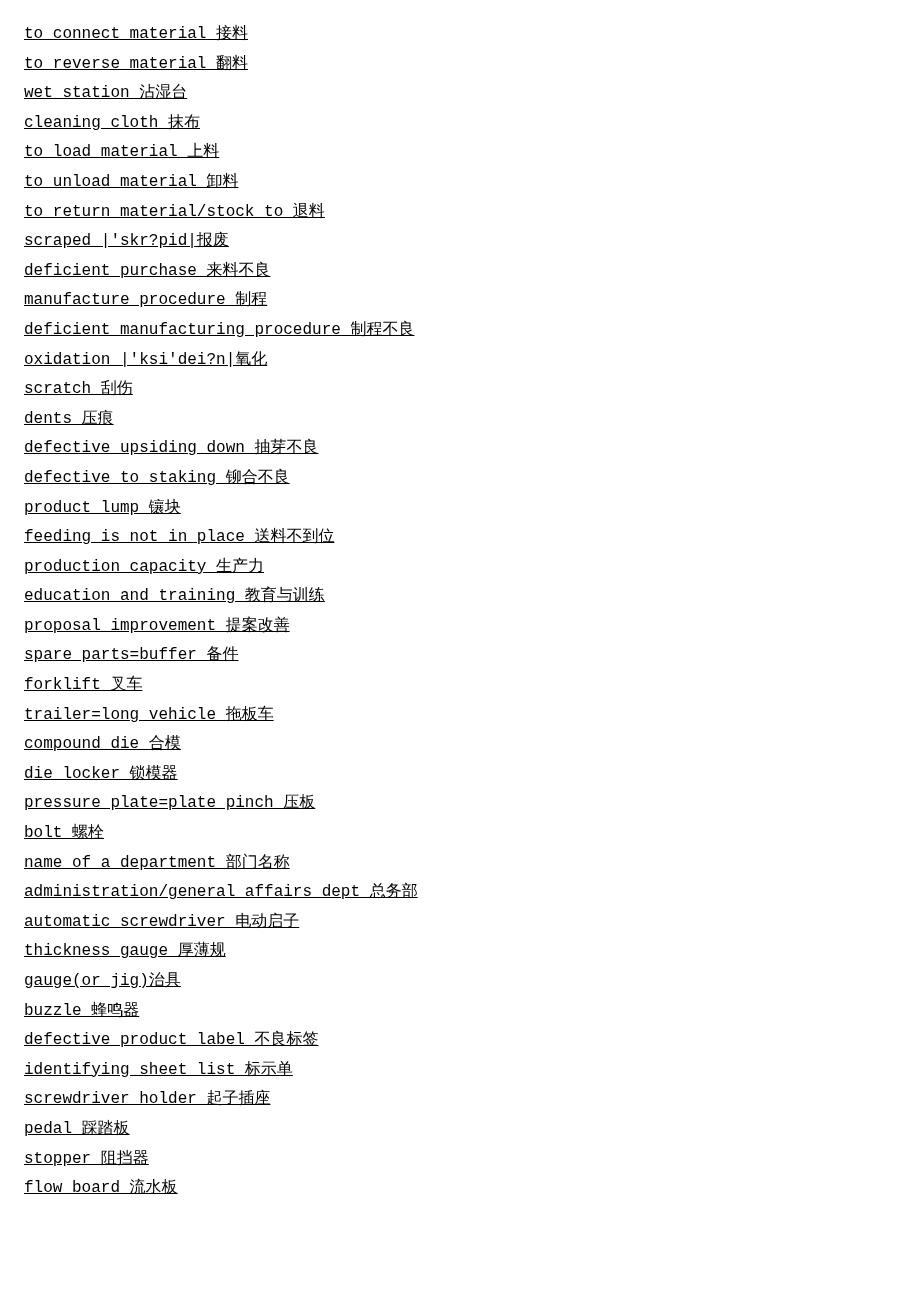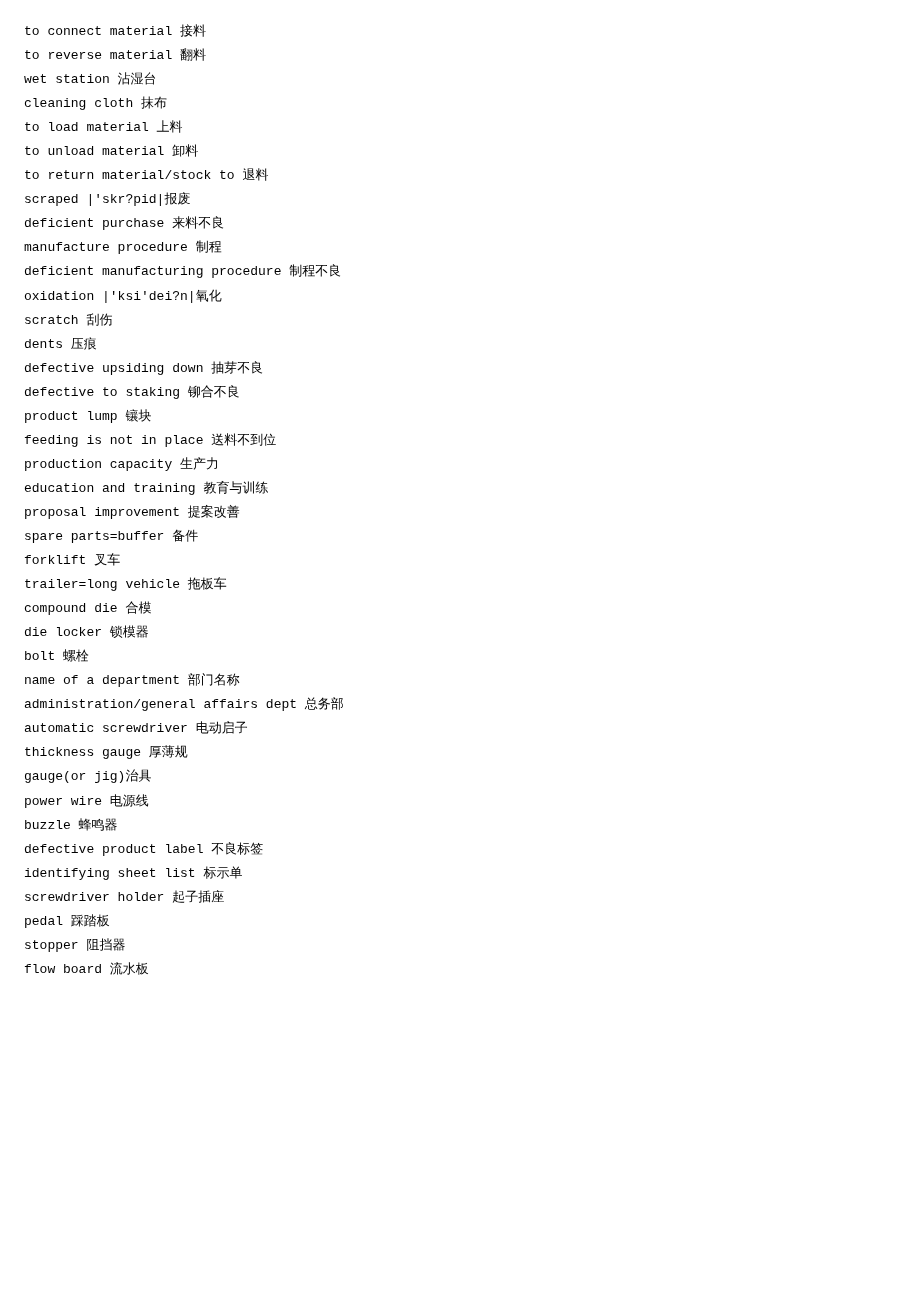--- a/index.html
+++ b/index.html
@@ -16,22 +16,23 @@
       width: 920px;
       min-height: 1302px;
     }
     .vocab-list {
       display: flex;
       flex-direction: column;
       gap: 0px;
     }
     .vocab-item {
       line-height: 1.85;
-      font-size: 13px;
+      font-size: 16px;
       white-space: pre-wrap;
+      text-decoration: underline;
     }
   </style>
 </head>
 <body>
 
 <div class="vocab-list">
 <div class="vocab-item">to connect material 接料</div>
     <div class="vocab-item">to reverse material 翻料</div>
     <div class="vocab-item">wet station 沾湿台</div>
     <div class="vocab-item">cleaning cloth 抹布</div>
@@ -50,27 +51,27 @@
     <div class="vocab-item">product lump 镶块</div>
     <div class="vocab-item">feeding is not in place 送料不到位</div>
     <div class="vocab-item">production capacity 生产力</div>
     <div class="vocab-item">education and training 教育与训练</div>
     <div class="vocab-item">proposal improvement 提案改善</div>
     <div class="vocab-item">spare parts=buffer 备件</div>
     <div class="vocab-item">forklift 叉车</div>
     <div class="vocab-item">trailer=long vehicle 拖板车</div>
     <div class="vocab-item">compound die 合模</div>
     <div class="vocab-item">die locker 锁模器</div>
+    <div class="vocab-item">pressure plate=plate pinch 压板</div>
     <div class="vocab-item">bolt 螺栓</div>
     <div class="vocab-item">name of a department 部门名称</div>
     <div class="vocab-item">administration/general affairs dept 总务部</div>
     <div class="vocab-item">automatic screwdriver 电动启子</div>
     <div class="vocab-item">thickness gauge 厚薄规</div>
     <div class="vocab-item">gauge(or jig)治具</div>
-    <div class="vocab-item">power wire 电源线</div>
     <div class="vocab-item">buzzle 蜂鸣器</div>
     <div class="vocab-item">defective product label 不良标签</div>
     <div class="vocab-item">identifying sheet list 标示单</div>
     <div class="vocab-item">screwdriver holder 起子插座</div>
     <div class="vocab-item">pedal 踩踏板</div>
     <div class="vocab-item">stopper 阻挡器</div>
     <div class="vocab-item">flow board 流水板</div>
   </div>
 
 </body></html>

